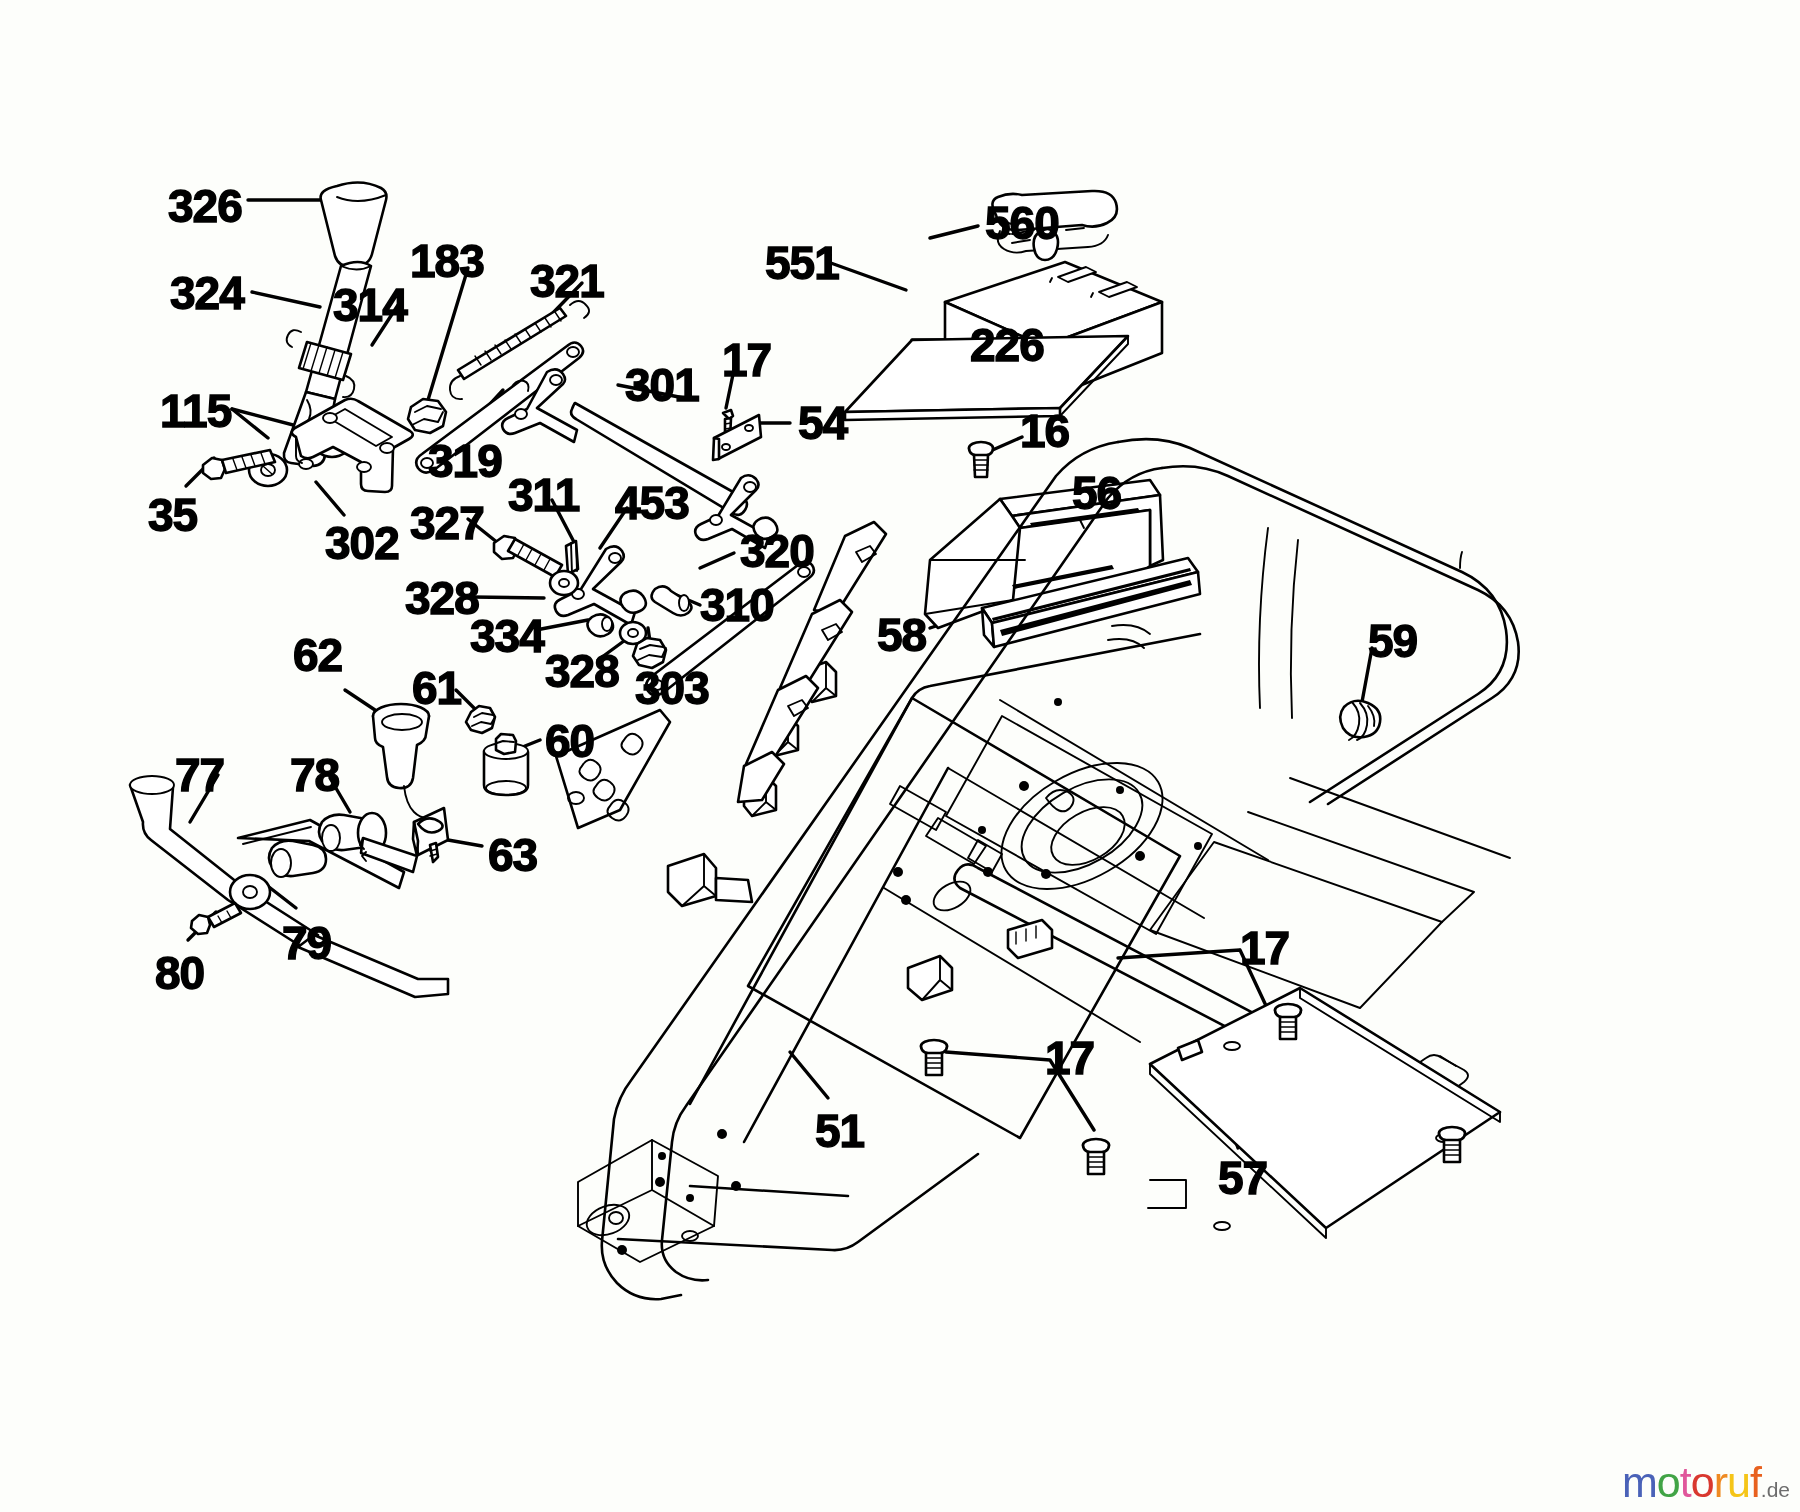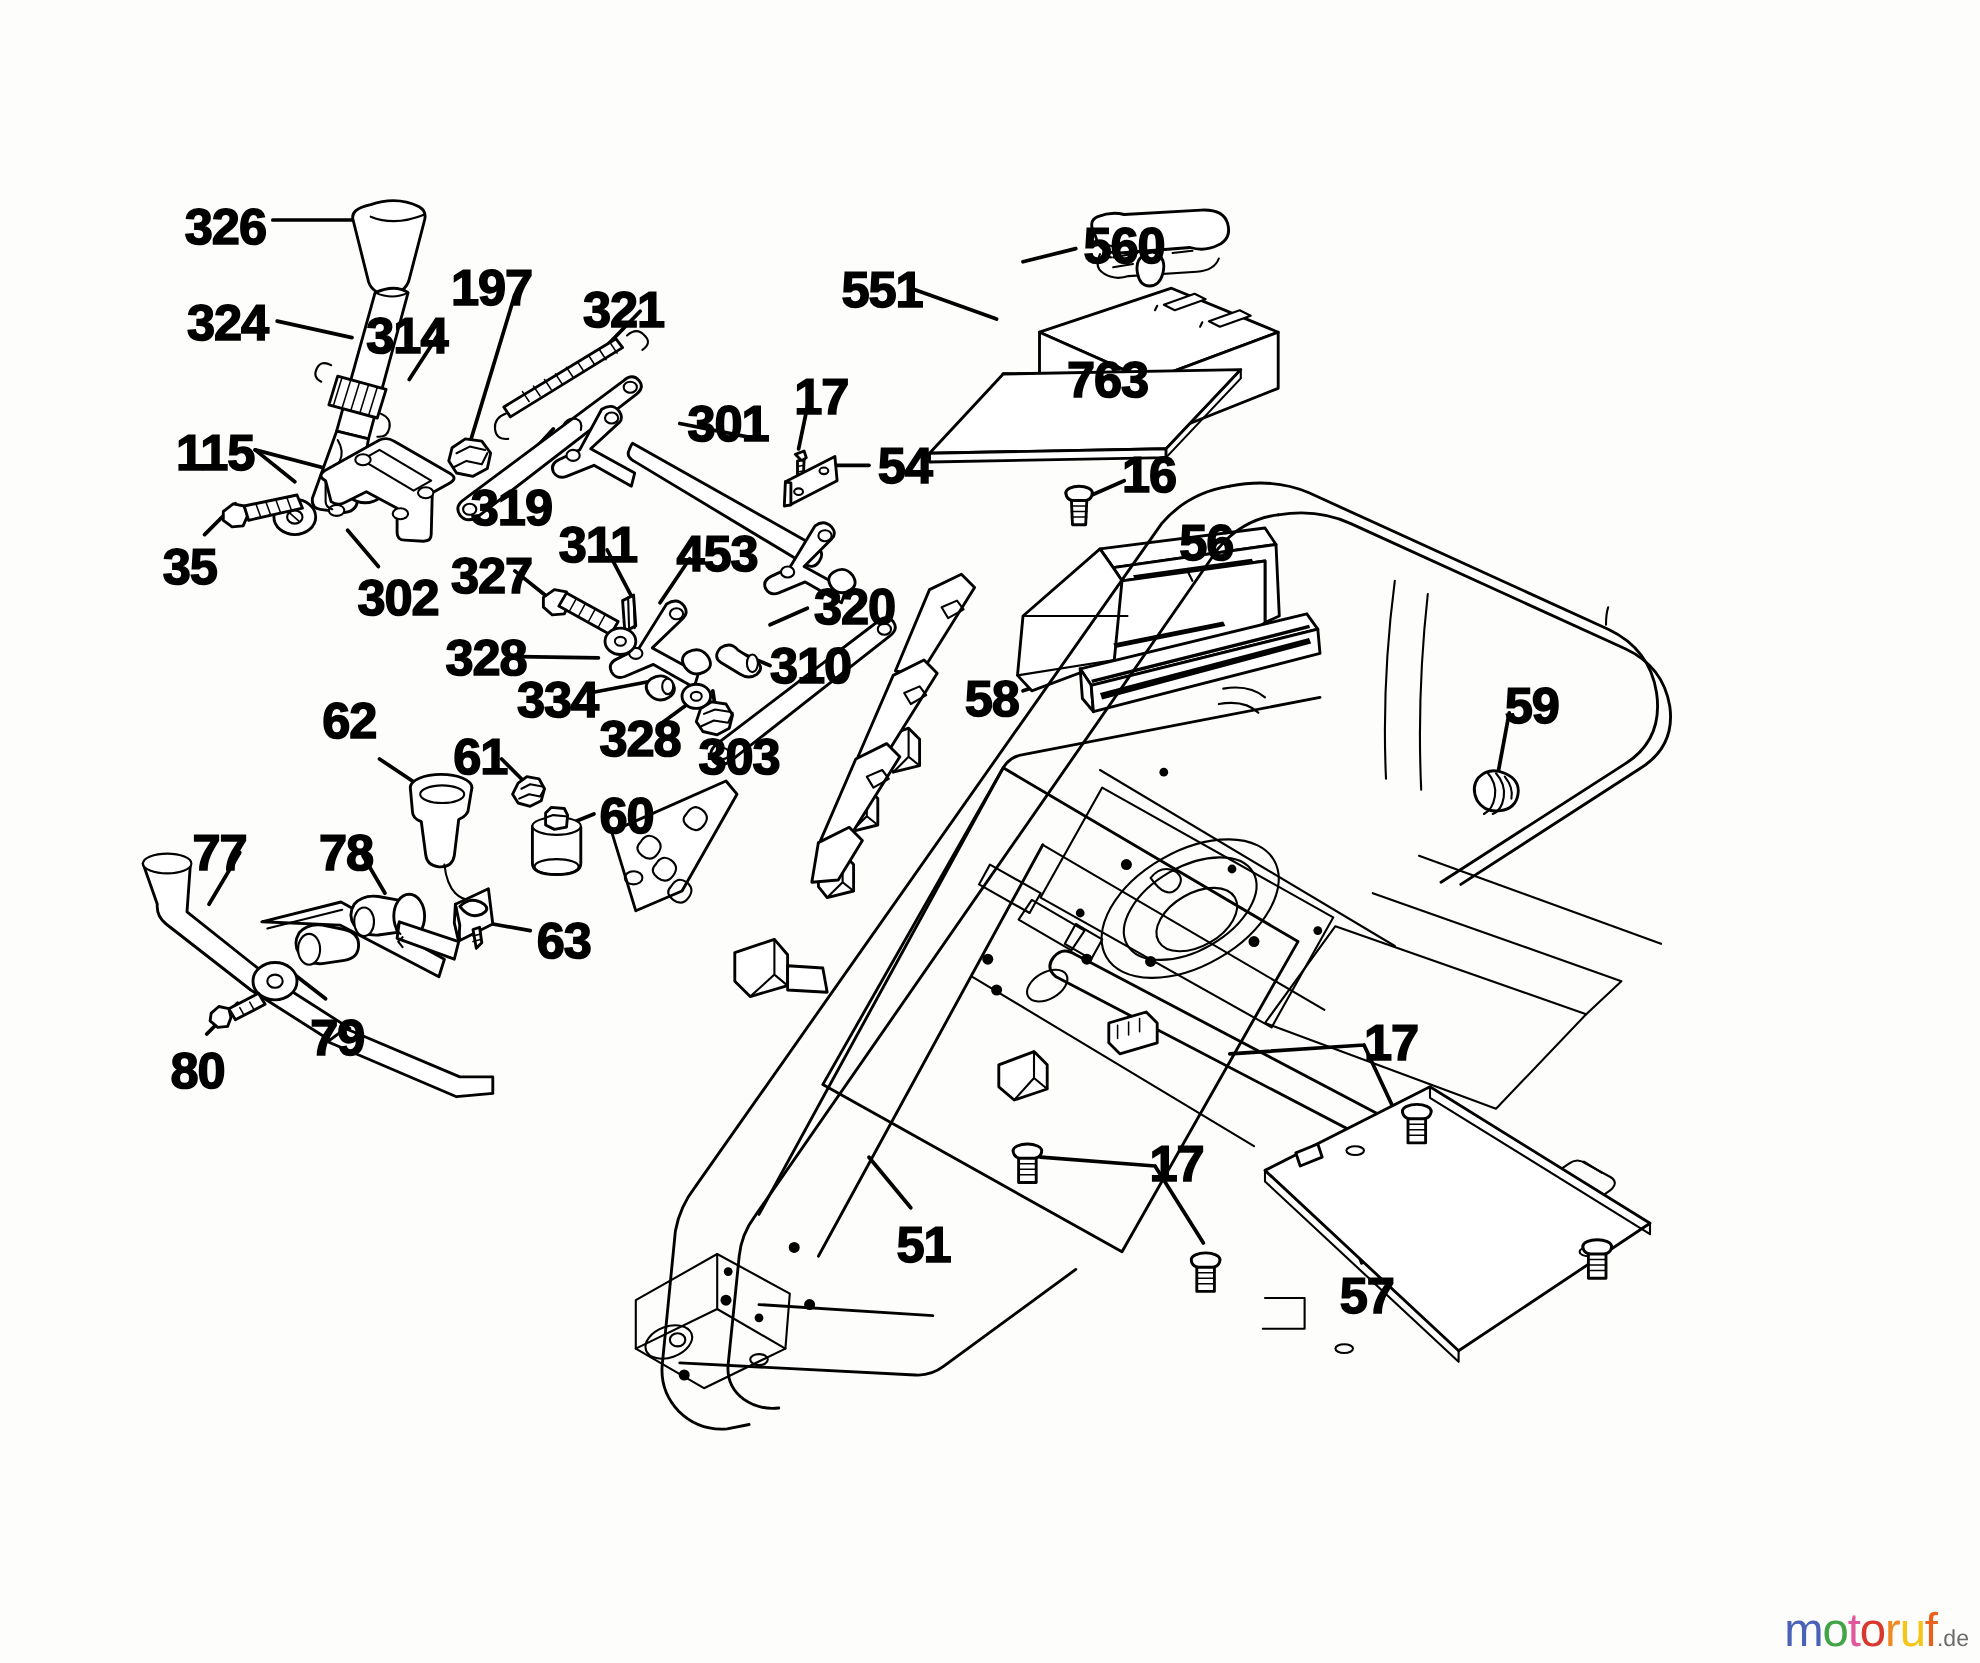--- a/index.html
+++ b/index.html
@@ -488,28 +488,28 @@
       <ellipse class="fw" cx="934" cy="1046" rx="13" ry="6"></ellipse>
       <path class="fw" d="M921 1046 q0 8 13 8 q13 0 13 -8"></path>
       <path class="fw" d="M926 1053 l16 0 l0 22 l-16 0 Z"></path>
       <path class="ln-h" d="M926 1058 l16 0 M926 1063 l16 0 M926 1068 l16 0"></path>
     </g>
   </svg>
 
   <div class="callout" style="left:168px;top:183px">326</div>
   <div class="callout" style="left:170px;top:270px">324</div>
   <div class="callout" style="left:333px;top:282px">314</div>
-  <div class="callout" style="left:410px;top:238px">197</div>
+  <div class="callout" style="left:410px;top:238px">183</div>
   <div class="callout" style="left:530px;top:258px">321</div>
   <div class="callout" style="left:625px;top:362px">301</div>
   <div class="callout" style="left:722px;top:337px">17</div>
   <div class="callout" style="left:798px;top:400px">54</div>
   <div class="callout" style="left:765px;top:240px">551</div>
   <div class="callout" style="left:985px;top:200px">560</div>
-  <div class="callout" style="left:970px;top:322px">763</div>
+  <div class="callout" style="left:970px;top:322px">226</div>
   <div class="callout" style="left:1020px;top:408px">16</div>
   <div class="callout" style="left:1072px;top:470px">56</div>
   <div class="callout" style="left:877px;top:612px">58</div>
   <div class="callout" style="left:1368px;top:618px">59</div>
   <div class="callout" style="left:160px;top:388px">115</div>
   <div class="callout" style="left:148px;top:492px">35</div>
   <div class="callout" style="left:325px;top:520px">302</div>
   <div class="callout" style="left:428px;top:438px">319</div>
   <div class="callout" style="left:410px;top:500px">327</div>
   <div class="callout" style="left:508px;top:472px">311</div>

